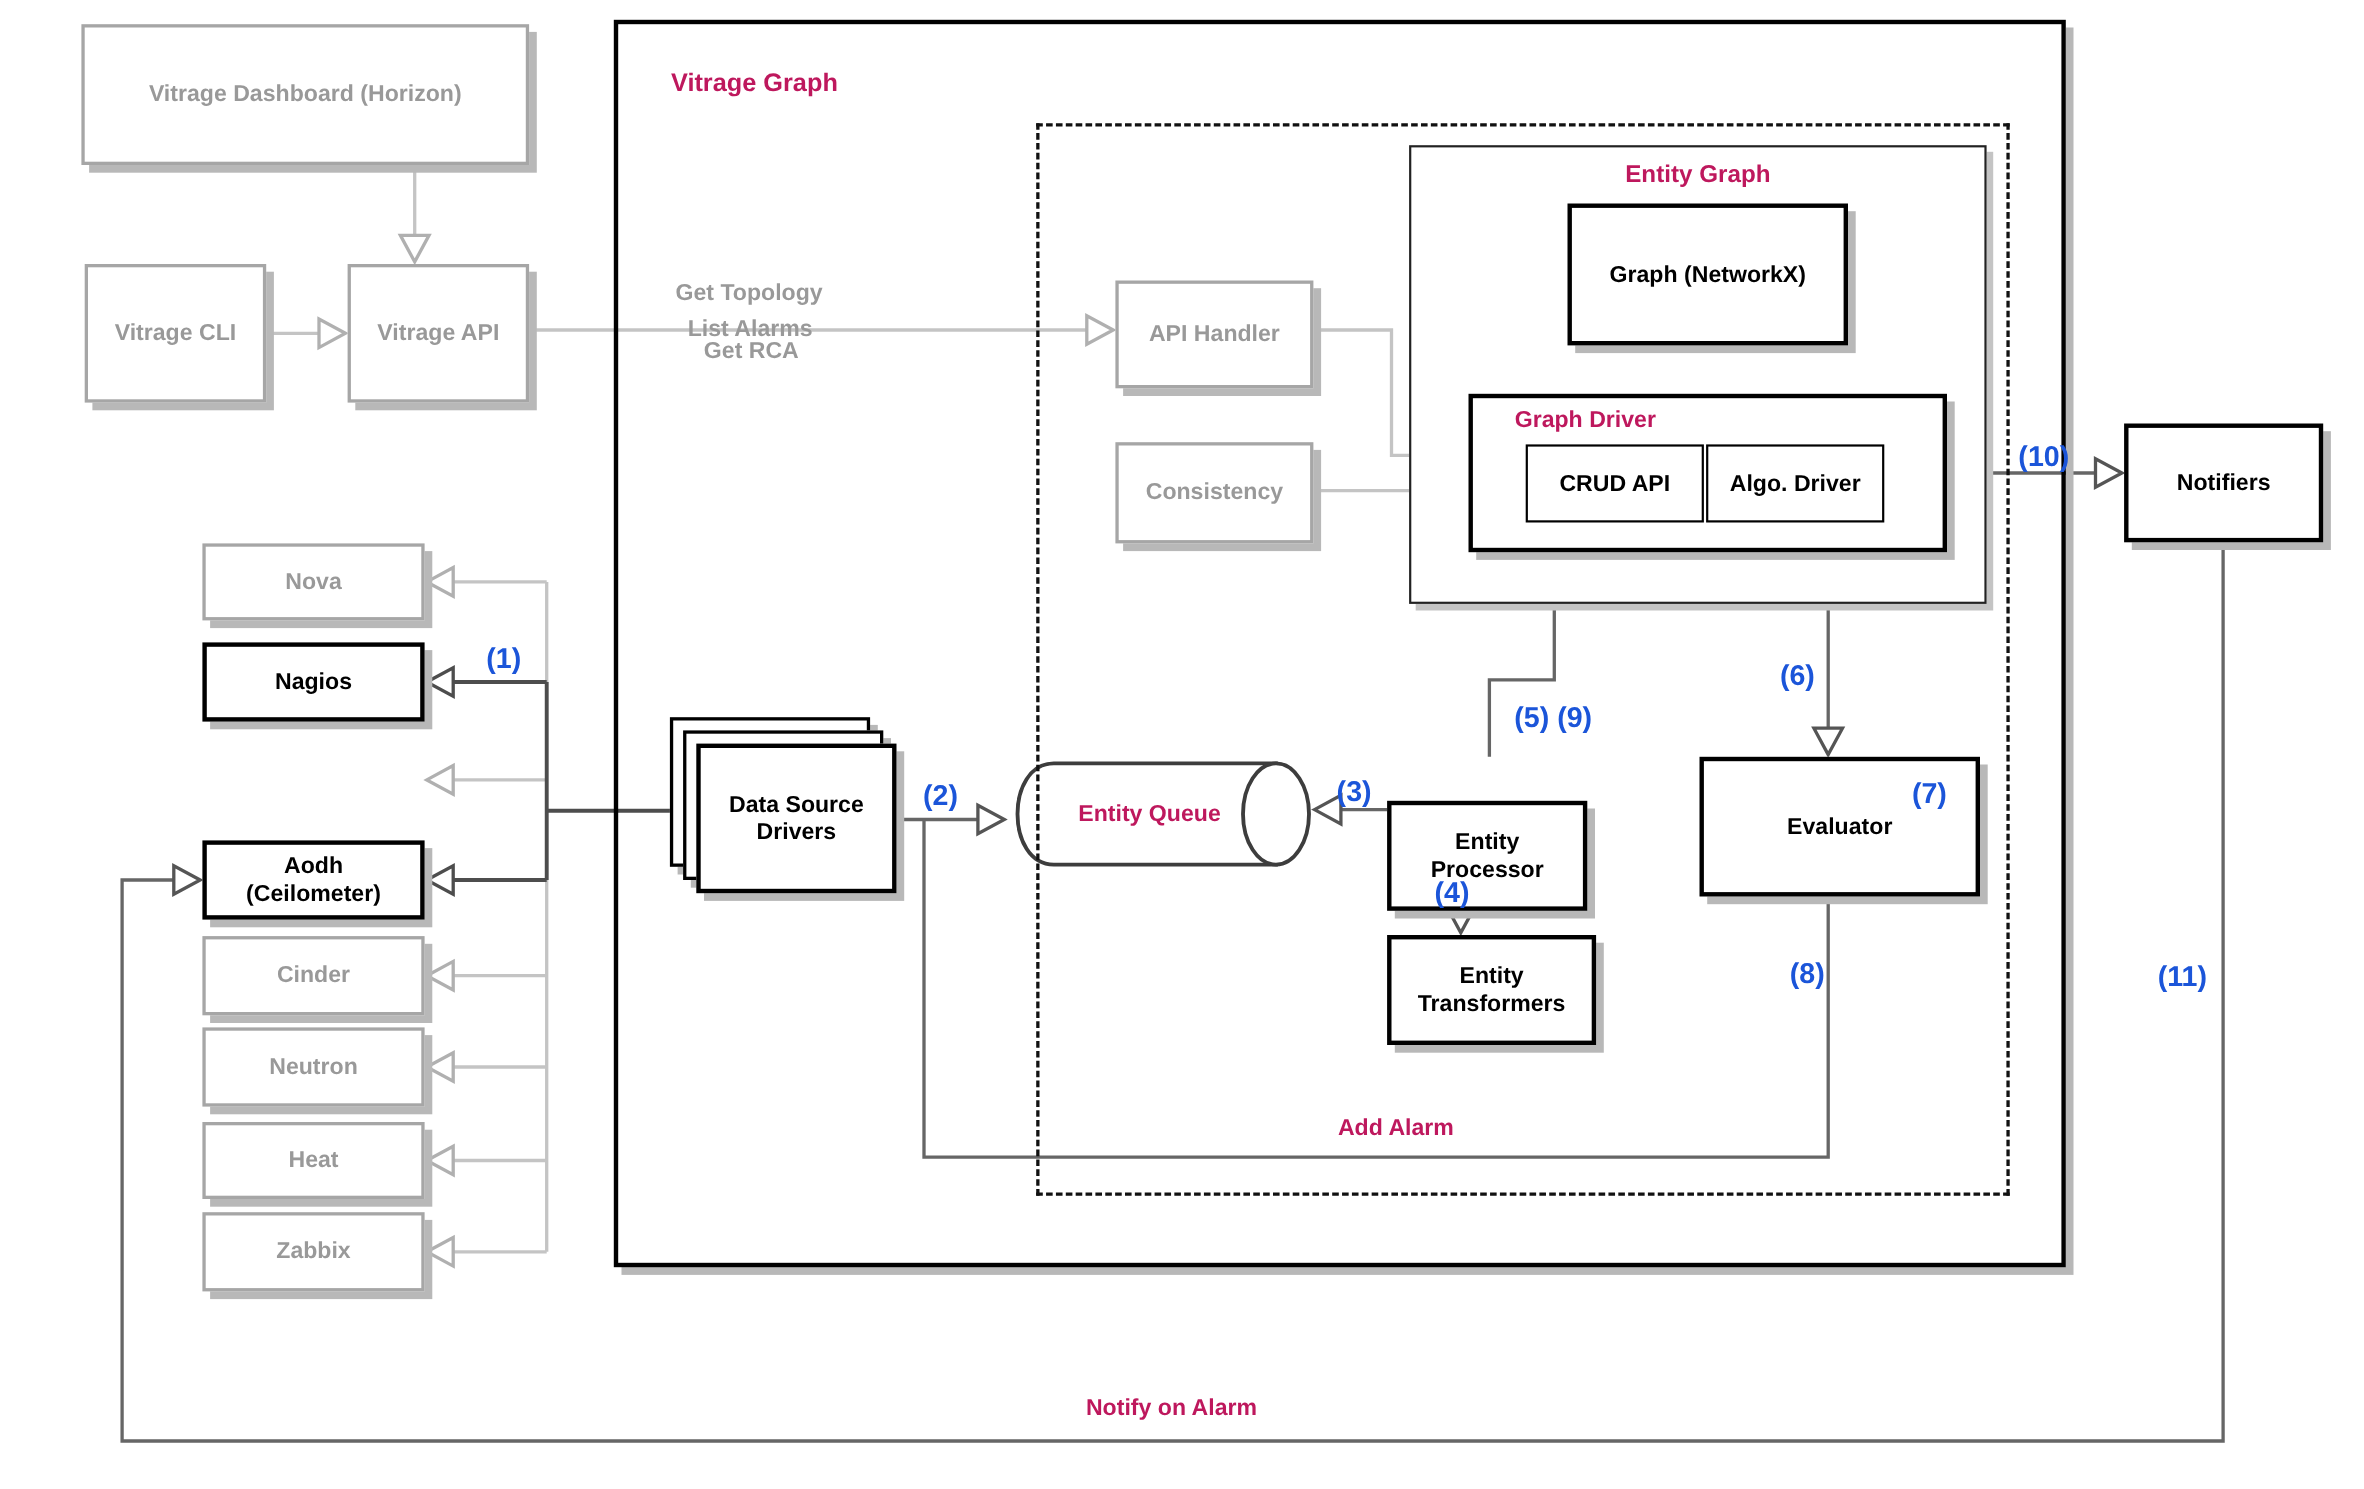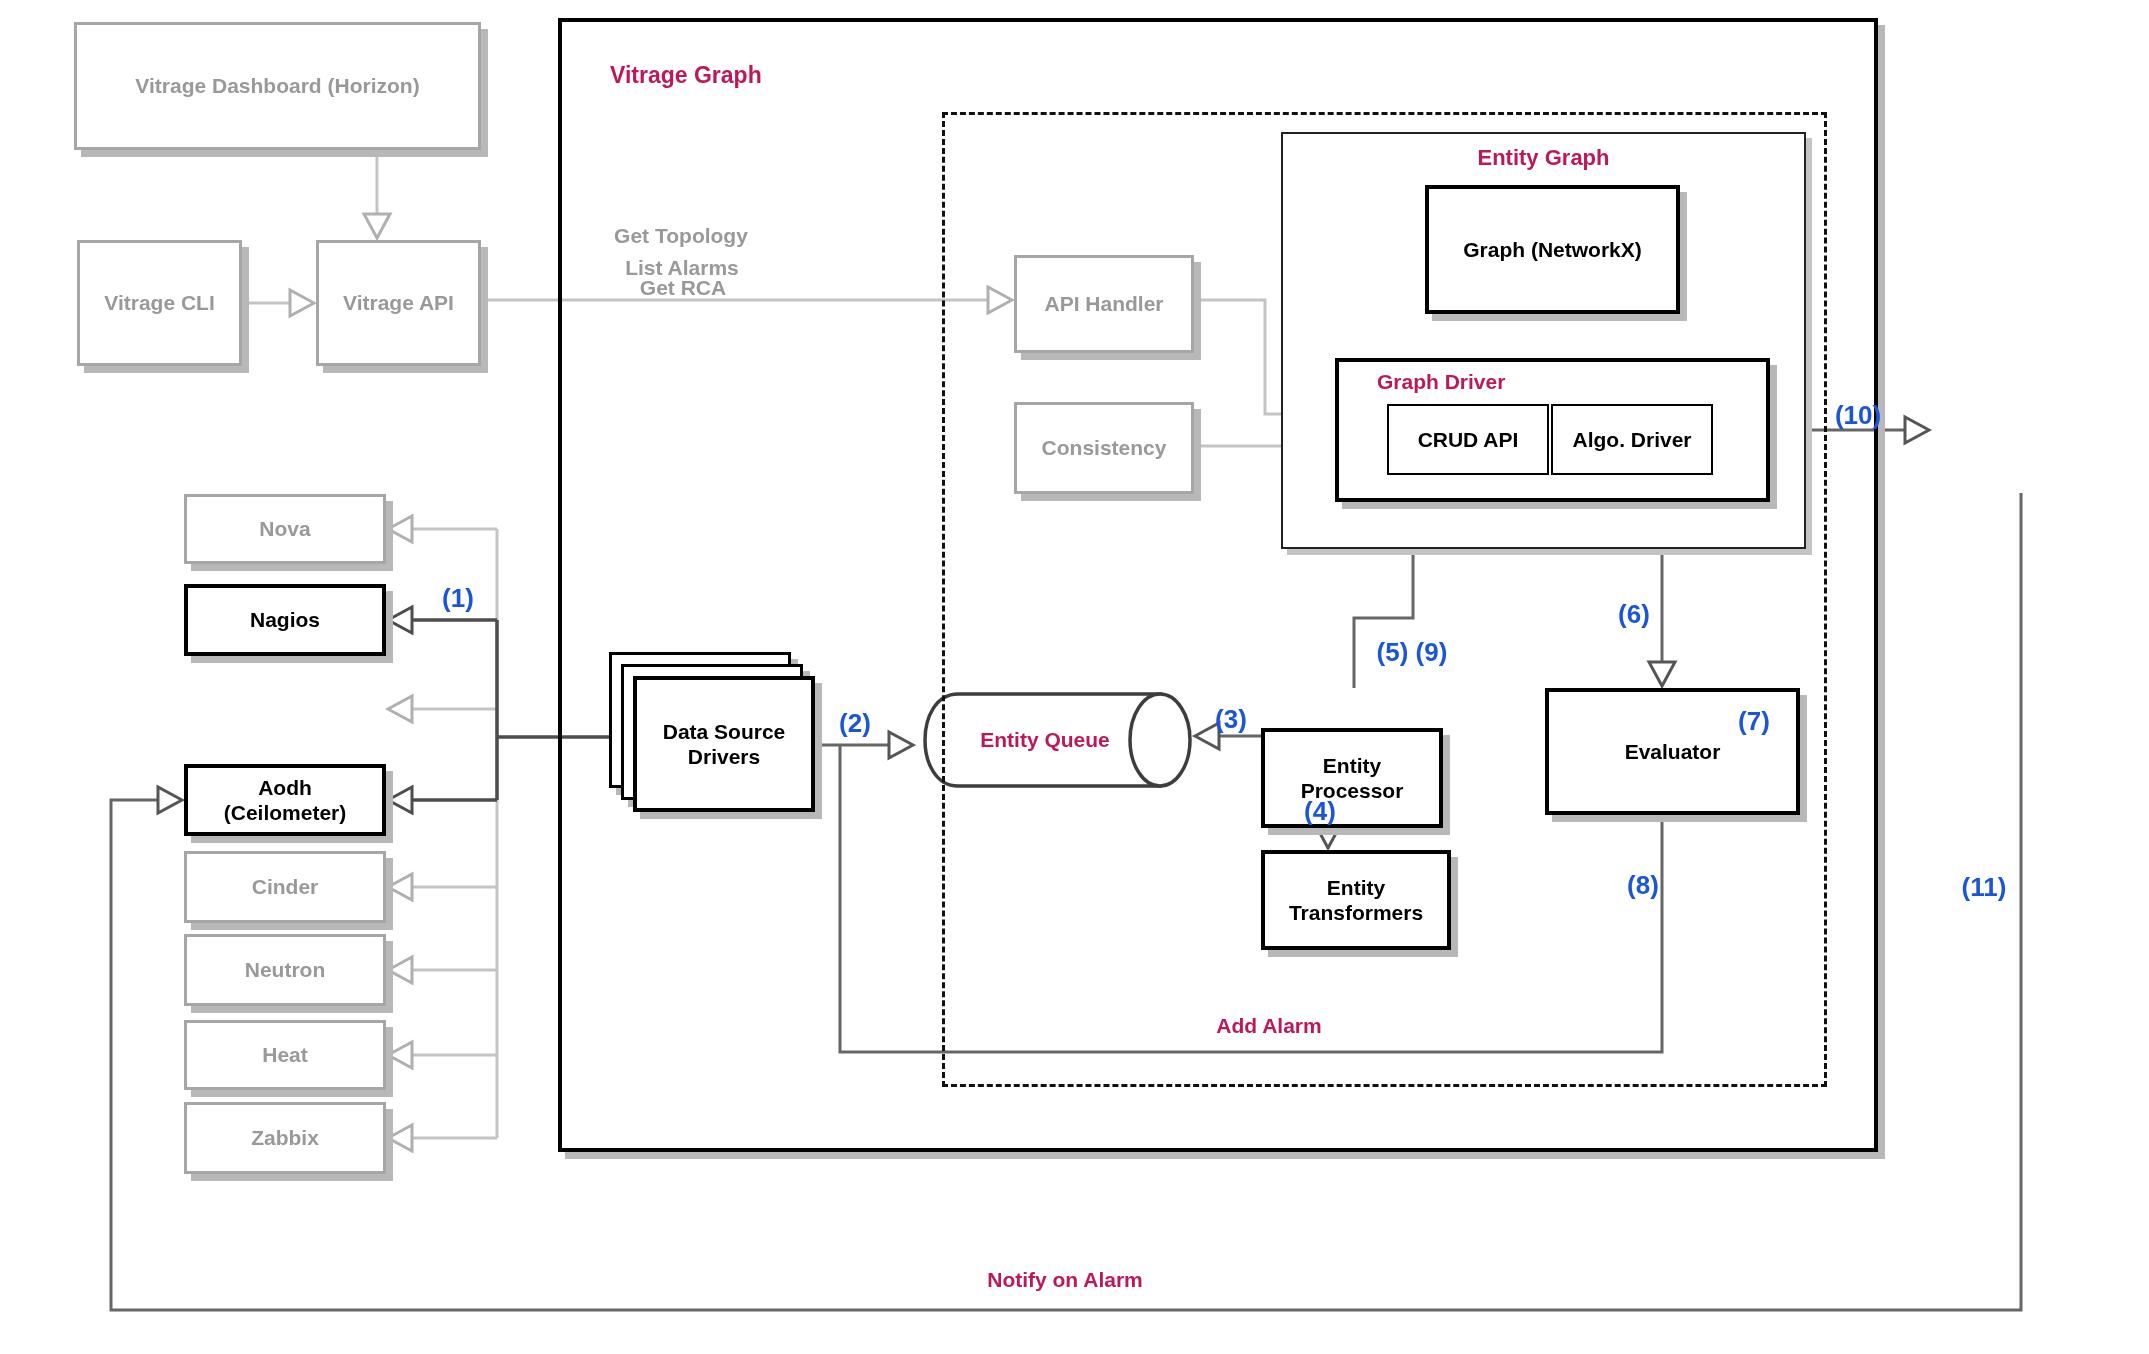--- a/index.html
+++ b/index.html
@@ -12,21 +12,21 @@
     display:flex;align-items:center;justify-content:center;text-align:center;
     font-weight:bold;font-size:21px;line-height:1.2;
   }
   .shadow{box-shadow:7px 7px 0 #b8b8b8;justify-content:center;}
   .gray-box{border:3px solid #a6a6a6;color:#999999;}
   .black-box{border:4px solid #000000;color:#000000;}
   .thin-black-box{border:2px solid #000000;color:#000000;}
   .container-outline{position:absolute;box-sizing:border-box;background:transparent;}
   .lbl{position:absolute;font-weight:bold;text-align:center;}
   .lbl-blue{color:#1b55d9;font-size:26px;}
-  .lbl-gray{color:#999999;font-size:21px;}
+  .lbl-gray{color:#999999;font-size:21px;margin-top:31px;}
   .lbl-black{color:#be185d;font-size:21px;}
   .svg-layer{position:absolute;left:0;top:0;z-index:1;}
   .boxes-layer{position:absolute;left:0;top:0;width:100%;height:100%;z-index:2;}
   .top-layer{z-index:3;}
 </style>
 </head>
 <body>
 
 <div class="stage">
 
@@ -176,20 +176,23 @@
     <div class="box black-box shadow" style="left:1261px;top:688px;width:182px;height:100px;padding:0 30px;margin-top:40px;">
       <span>Entity Processor</span>
     </div>
     <div class="box black-box shadow" style="left:1261px;top:850px;width:190px;height:100px;padding:0 10px;">
       <span>Entity Transformers</span>
     </div>
     <div class="box black-box shadow" style="left:1545px;top:688px;width:255px;height:127px;">
       <span>Evaluator</span>
     </div>
 
+    <div class="box black-box shadow" style="left:1931px;top:385px;width:181px;height:108px;">
+      <span>Notifiers</span>
+    </div>
   </div>
 
   <div class="boxes-layer top-layer" style="pointer-events:none;">
 
     <div class="lbl lbl-gray" style="left:591px;top:224px;width:180px;">Get Topology</div>
     <div class="lbl lbl-gray" style="left:592px;top:256px;width:180px;">List Alarms</div>
     <div class="lbl lbl-gray" style="left:593px;top:276px;width:180px;">Get RCA</div>
 
     <div class="lbl lbl-blue" style="left:418px;top:583px;width:80px;">(1)</div>
     <div class="lbl lbl-blue" style="left:815px;top:708px;width:80px;">(2)</div>

